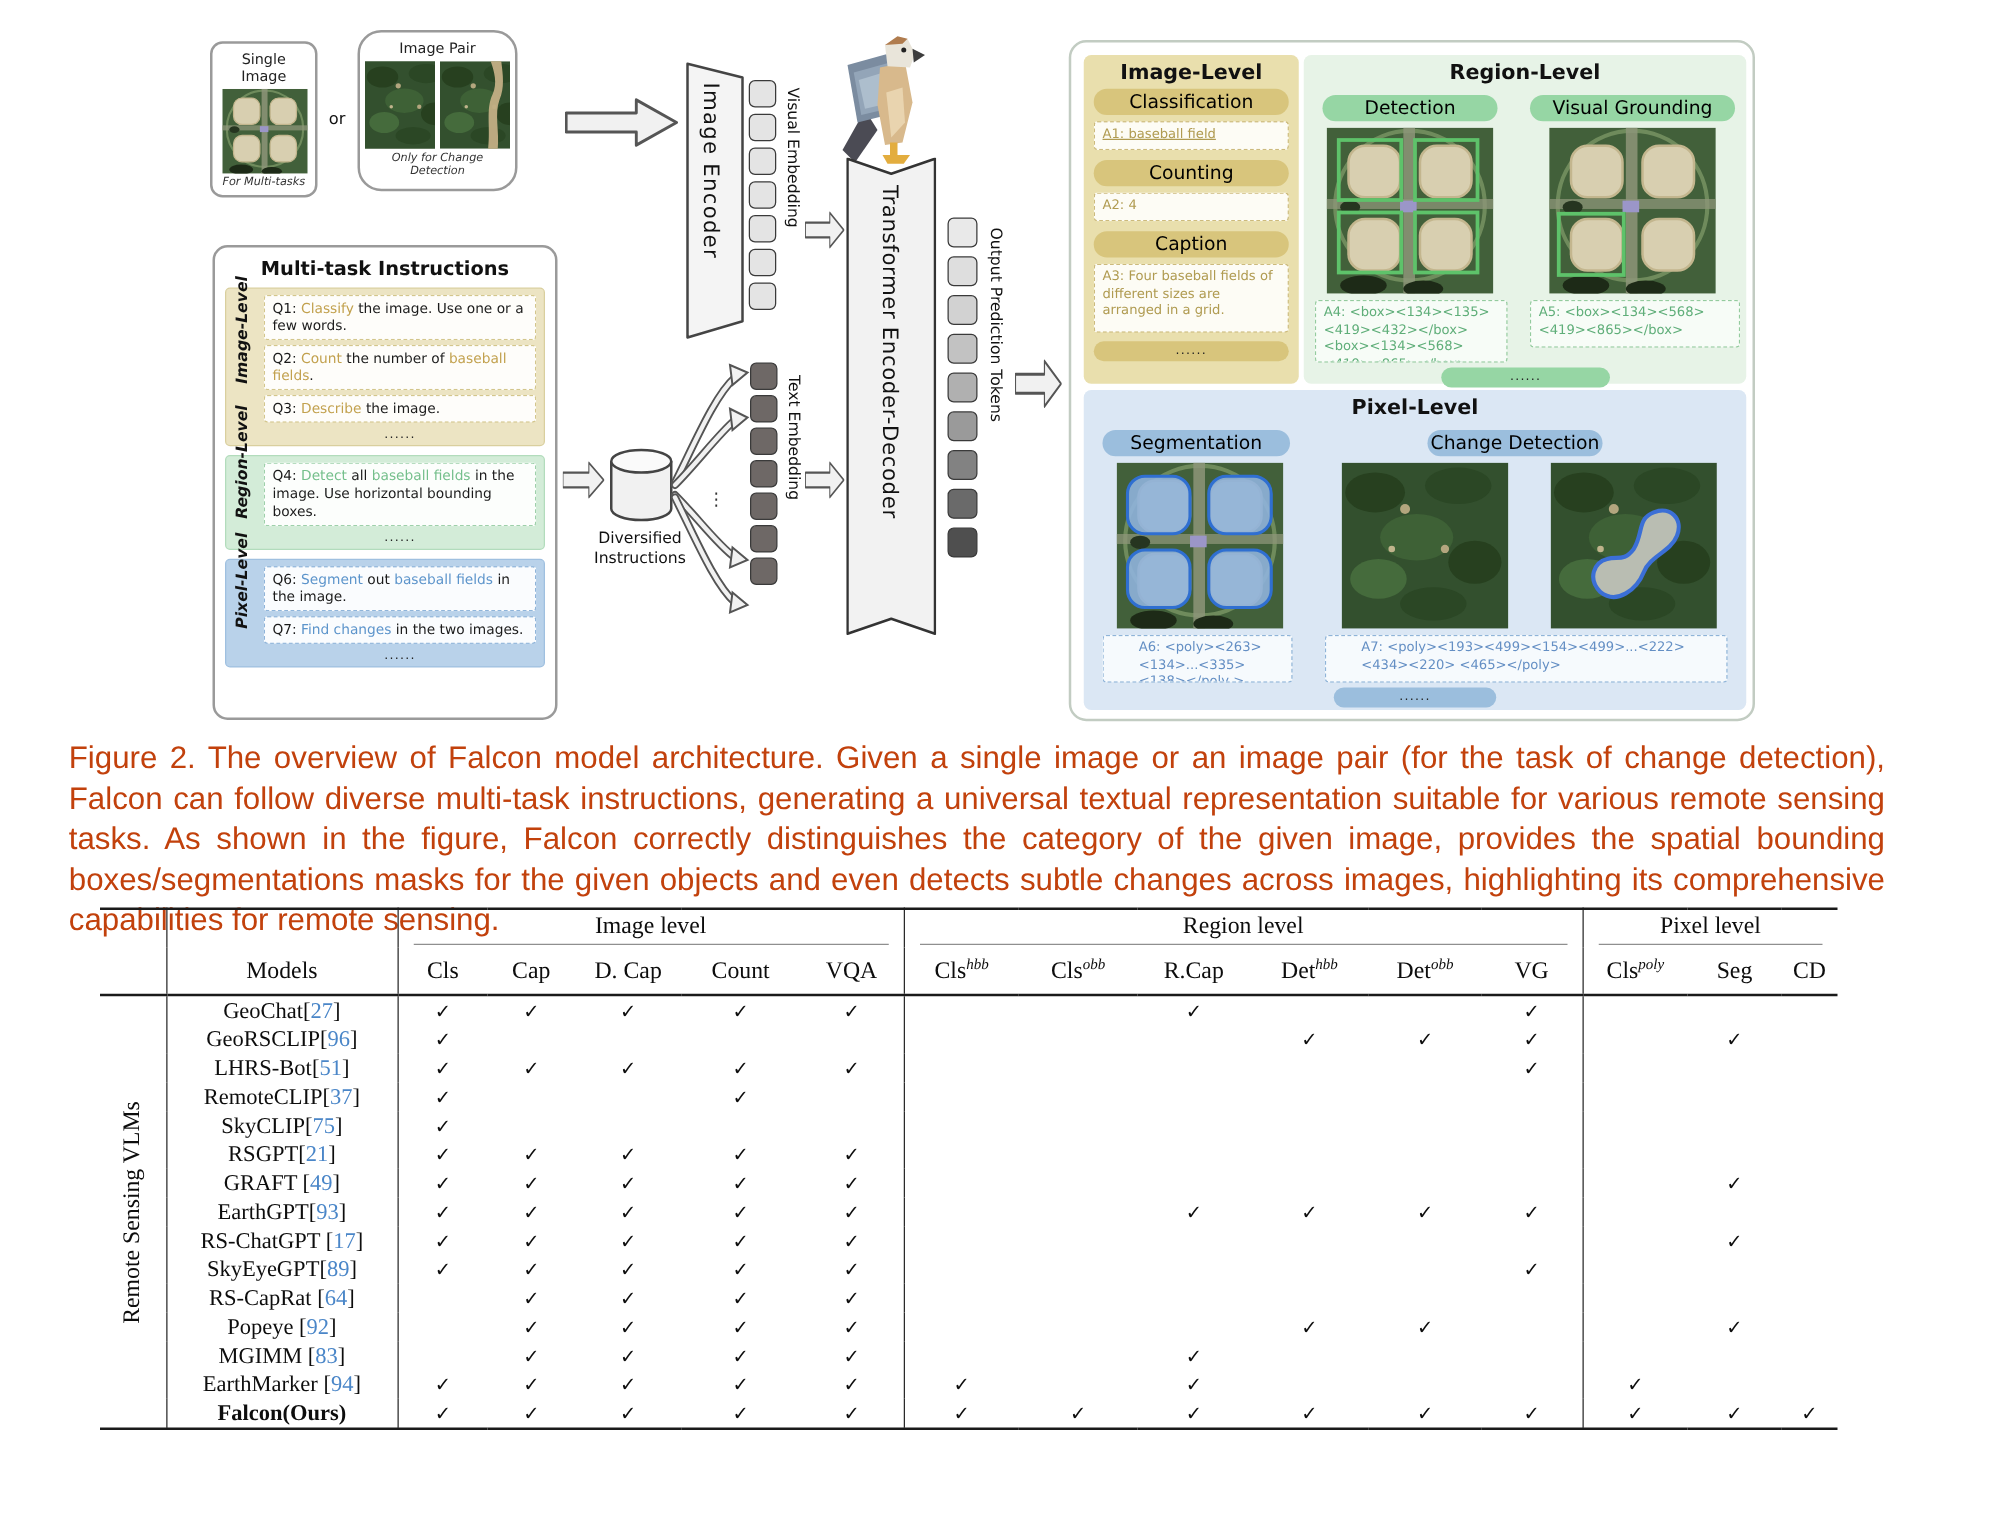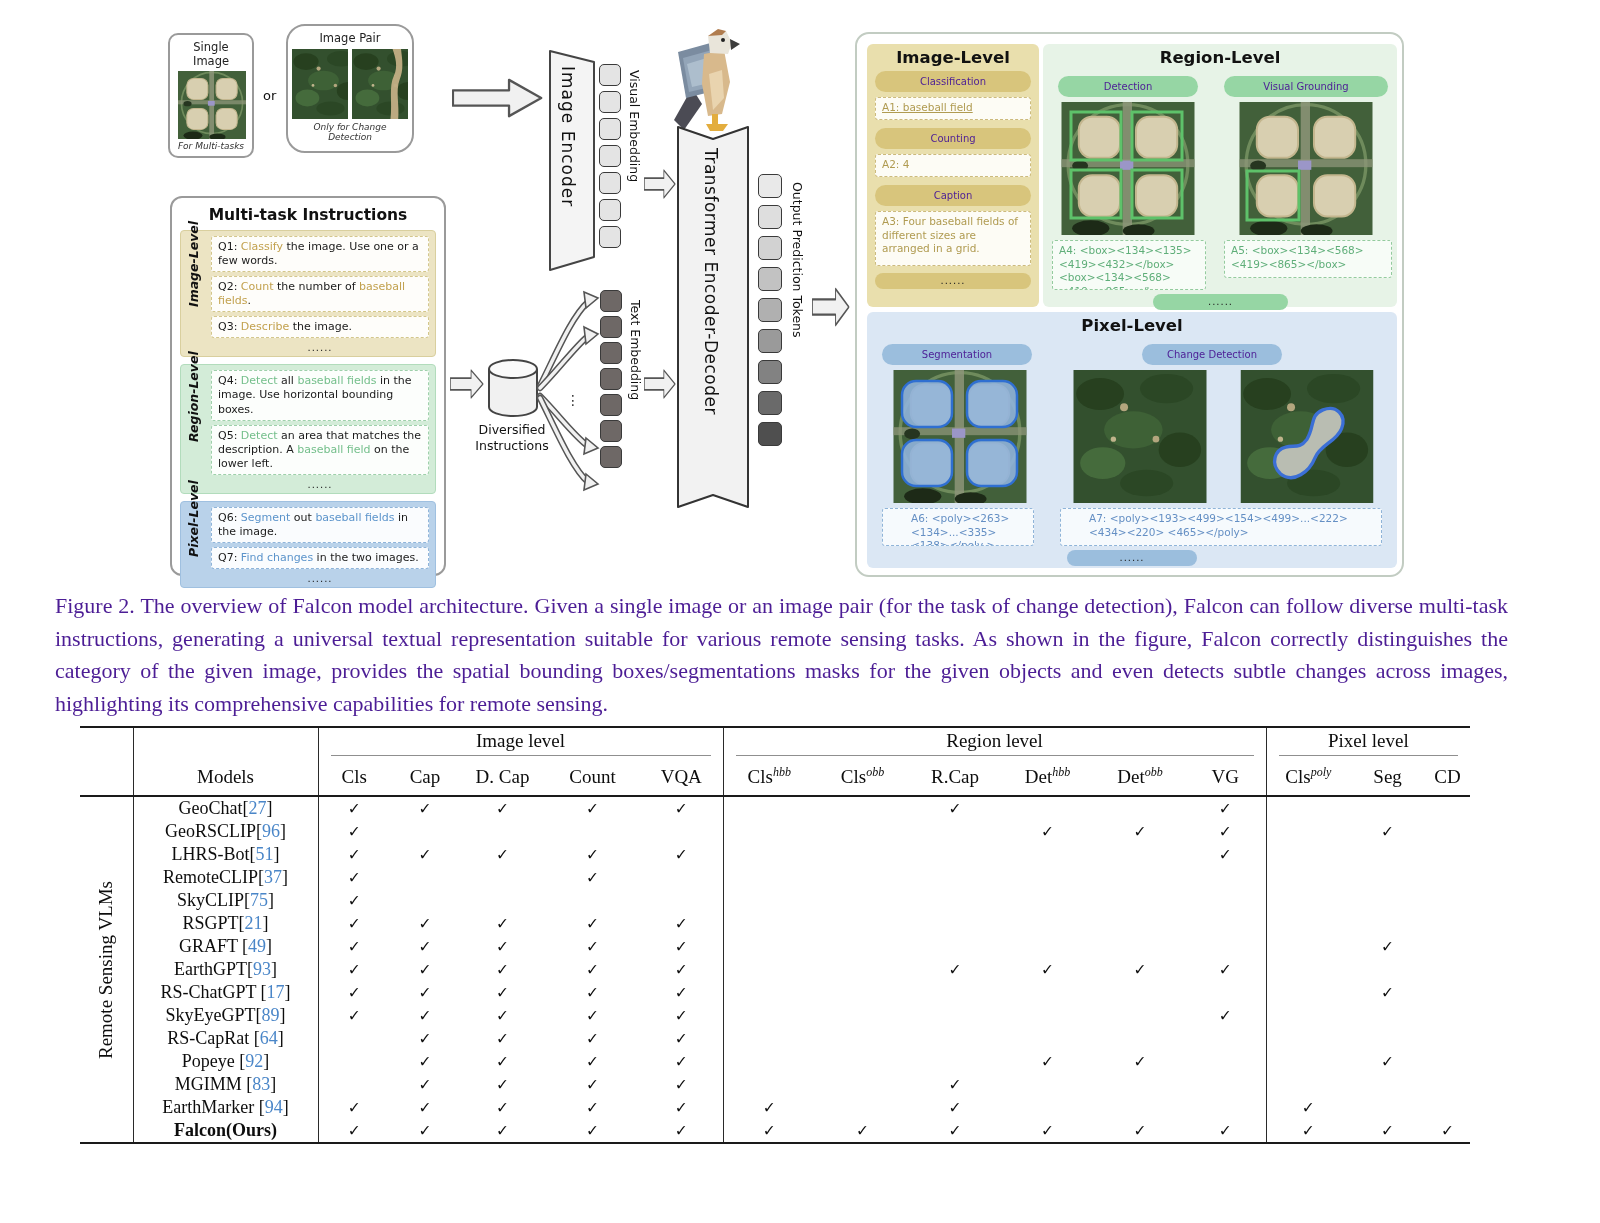--- a/index.html
+++ b/index.html
@@ -36,35 +36,35 @@
   .g-green .qbox{border-color:#9ed0aa;}
   .g-green .kw{color:#74bf8b;}
   .g-blue{background:#b9d2ea;border:1px solid #9fc0e0;}
   .g-blue .qbox{border-color:#8fb4d9;}
   .g-blue .kw{color:#5c94cb;}
 
   
   #outpanel{border:2px solid #c2ccc2;border-radius:14px;background:#fff;}
   .panel{border-radius:6px;box-sizing:border-box;position:absolute;}
   .panel .ptitle{text-align:center;font-size:16.5px;font-weight:700;margin:4px 0 4px;}
-  .pill{border-radius:12px;text-align:center;font-size:10px;color:#4c1d95;line-height:21px;height:21px;}
+  .pill{border-radius:12px;text-align:center;font-size:15px;color:#000000;line-height:21px;height:21px;}
   .ansbox{border-radius:3px;font-size:10.5px;line-height:1.3;padding:3px 6px;box-sizing:border-box;overflow:hidden;}
   .p-gold{background:#e9dfad;}
   .p-gold .pill{background:#d8c57c;}
   .p-gold .ansbox{background:#fdfcf5;border:1.4px dashed #ccba7d;color:#b09b51;}
   .p-green{background:#e7f3e7;}
   .p-green .pill{background:#96d6a4;}
   .p-green .ansbox{background:#f7fcf7;border:1.4px dashed #94cb9e;color:#5fae79;}
   .p-blue{background:#dbe7f4;}
   .p-blue .pill{background:#9bbedd;}
   .p-blue .ansbox{background:#f6fafd;border:1.4px dashed #8fb4d8;color:#648fc4;padding-left:28px;}
   .morepill{border-radius:10px;text-align:center;font-size:10px;letter-spacing:1px;line-height:16px;height:16px;color:#222;}
 
   
-  #caption{font-family:Liberation Serif, serif;font-size:22px;line-height:32.5px;text-align:justify;color:#4c1d95;}
+  #caption{font-family:Liberation Sans, sans-serif;font-size:25px;line-height:32.5px;text-align:justify;color:#c2410c;}
 
   
   #cmp-table{border-collapse:collapse;table-layout:fixed;font-family:"Liberation Serif",serif;color:#0d0d0d;
              border-top:2px solid #1a1a1a;border-bottom:2px solid #1a1a1a;}
   #cmp-table td{padding:0;text-align:center;vertical-align:middle;overflow:visible;}
   #cmp-table .vl{border-left:1.3px solid #2a2a2a;}
   .grow td{height:30px;vertical-align:bottom;}
   .glabel{font-size:19px;text-align:center;padding-bottom:3px;}
   .grule{border-bottom:1.6px solid #8f8f8f;margin:0 12px;}
   .hrow td{height:37px;border-bottom:2px solid #1a1a1a;font-size:19px;}
@@ -201,21 +201,20 @@
         <div class="igroup g-gold">
           <div class="lvl">Image-Level</div>
           <div class="qbox"><span>Q1: </span><span class="kw">Classify</span><span> the image. Use one or a few words.</span></div>
           <div class="qbox"><span>Q2: </span><span class="kw">Count</span><span> the number of </span><span class="kw">baseball fields</span><span>.</span></div>
           <div class="qbox"><span>Q3: </span><span class="kw">Describe</span><span> the image.</span></div>
           <div class="more">......</div>
         </div>
         <div class="igroup g-green">
           <div class="lvl">Region-Level</div>
           <div class="qbox"><span>Q4: </span><span class="kw">Detect</span><span> all </span><span class="kw">baseball fields</span><span> in the image.  Use horizontal bounding boxes.</span></div>
-          <div class="qbox"><span>Q5: </span><span class="kw">Detect</span><span> an area that matches the description. A </span><span class="kw">baseball field</span><span> on the lower left.</span></div>
           <div class="more">......</div>
         </div>
         <div class="igroup g-blue">
           <div class="lvl">Pixel-Level</div>
           <div class="qbox"><span>Q6: </span><span class="kw">Segment</span><span> out </span><span class="kw">baseball fields</span><span> in the image.</span></div>
           <div class="qbox"><span>Q7: </span><span class="kw">Find changes</span><span> in the two images.</span></div>
           <div class="more">......</div>
         </div>
       </div>
   </div>

